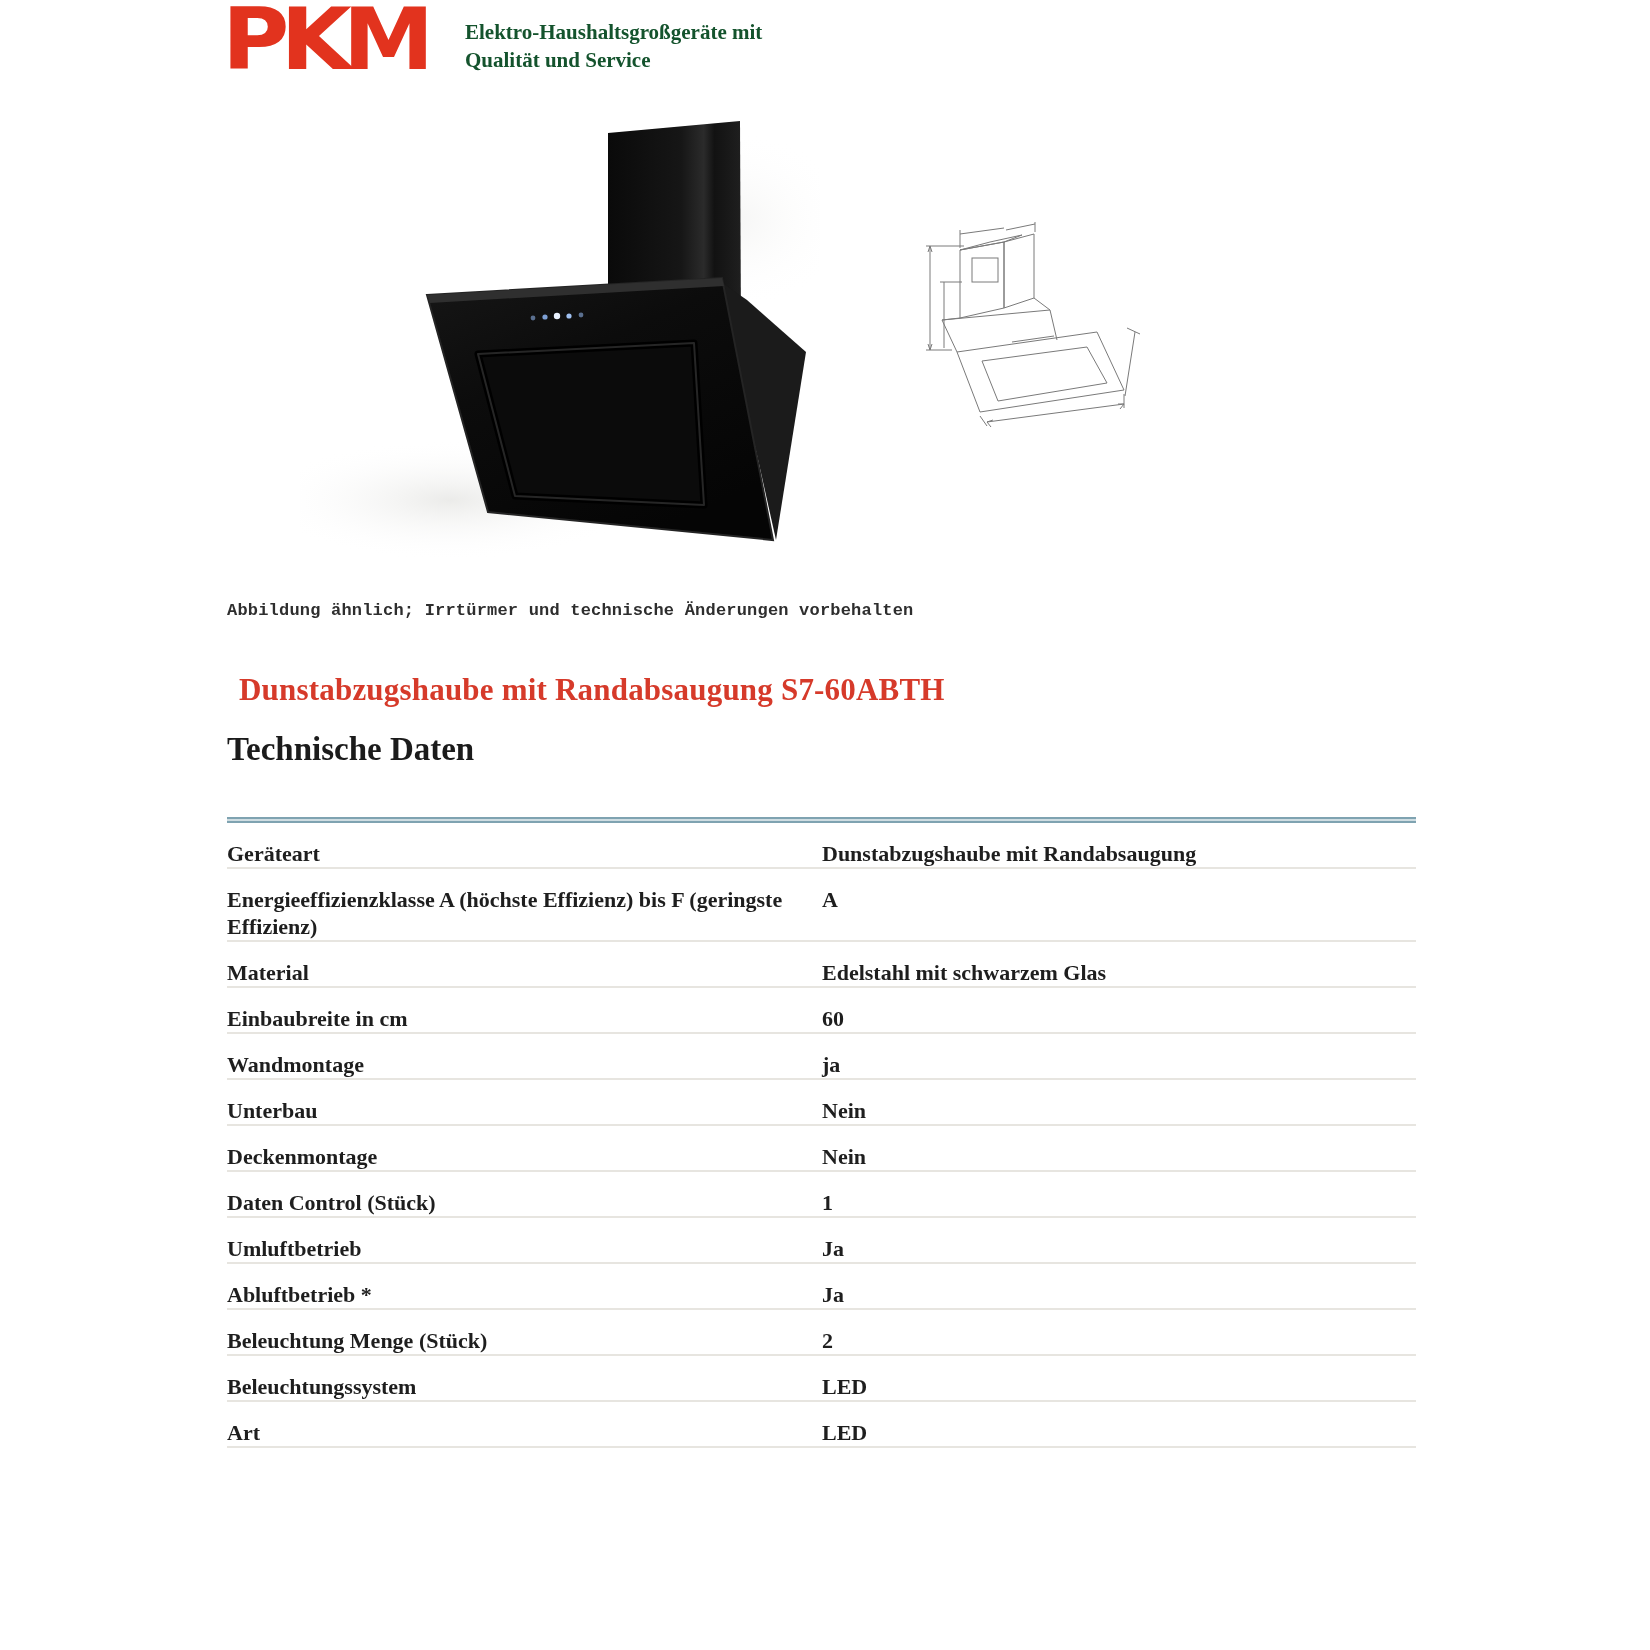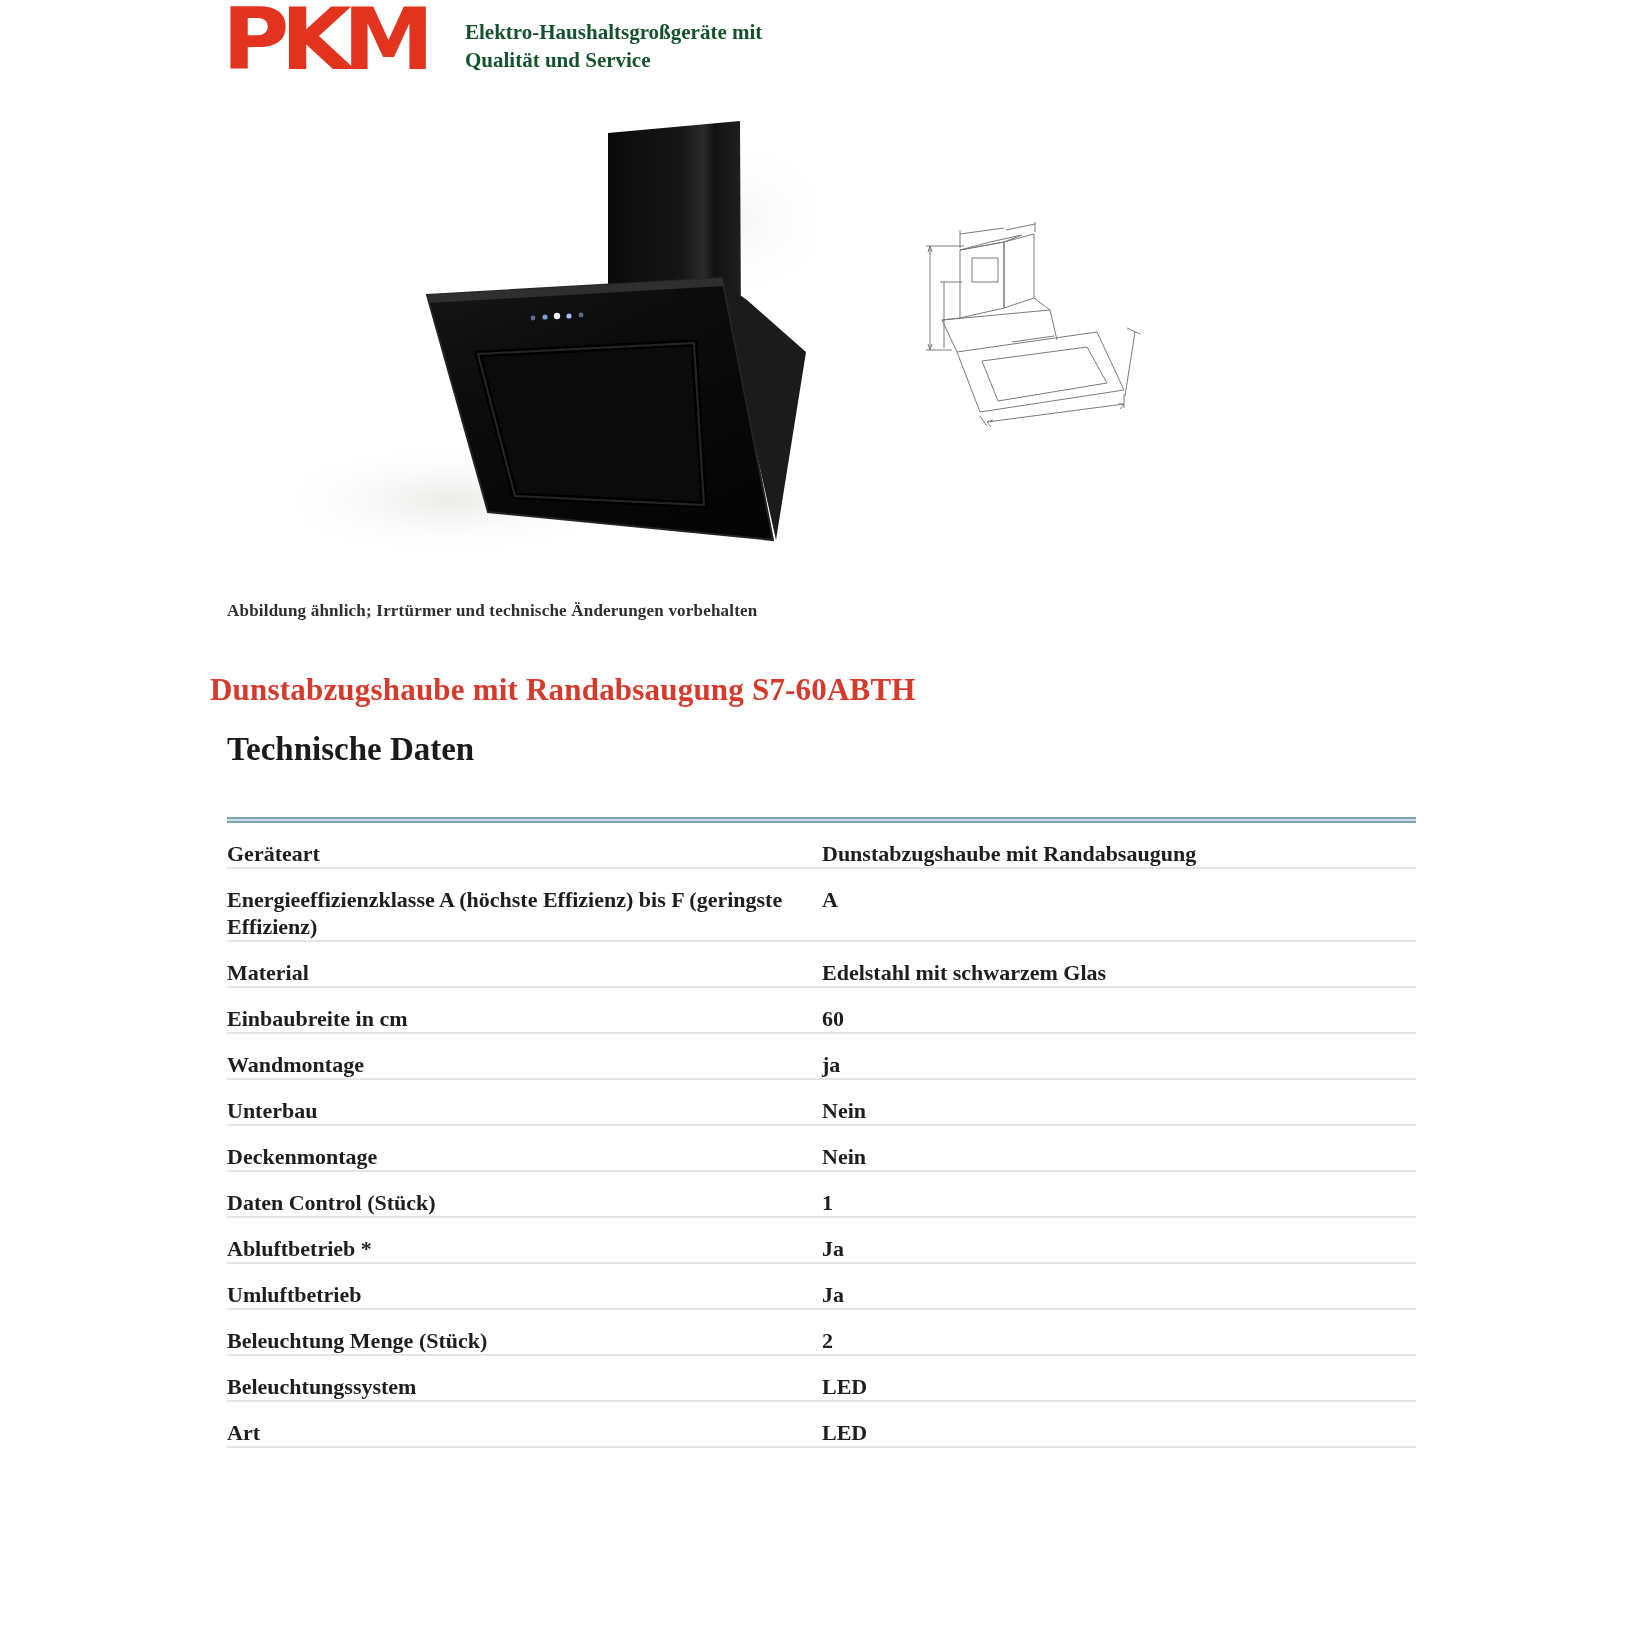--- a/index.html
+++ b/index.html
@@ -24,25 +24,25 @@
   .tagline{
     position:absolute;left:465px;top:18px;
     font-size:21px;font-weight:bold;line-height:28px;color:#14532d;
   }
 
   .photo-wrap{position:absolute;left:300px;top:100px;width:520px;height:460px;}
   .drawing-wrap{position:absolute;left:872px;top:220px;width:315px;height:210px;}
 
   .caption{
     position:absolute;left:227px;top:601px;
-    font-size:17px;font-weight:bold;color:#2e2e2e;letter-spacing:.2px;
+    font-size:17px;font-weight:bold;color:#2e2e2e;letter-spacing:.2px;font-family:Liberation Mono, monospace;
   }
 
   .product-title{
-    position:absolute;left:210px;top:672px;
+    position:absolute;left:239px;top:672px;
     font-size:31px;font-weight:600;color:var(--title-red);letter-spacing:.2px;
   }
   .section-heading{
     position:absolute;left:227px;top:731px;
     font-size:33px;font-weight:700;color:#1b1b1b;
   }
 
   .table-area{position:absolute;left:227px;top:817px;width:1189px;}
   .top-rule{
     height:6px;width:100%;
@@ -203,30 +203,30 @@
     <td class="label">Deckenmontage</td>
     <td class="value">Nein</td>
   </tr>
 
   <tr>
     <td class="label">Daten Control (Stück)</td>
     <td class="value">1</td>
   </tr>
 
   <tr>
+    <td class="label">Umluftbetrieb</td>
+    <td class="value">Ja</td>
+  </tr>
+
+  <tr>
     <td class="label">Abluftbetrieb *</td>
     <td class="value">Ja</td>
   </tr>
 
   <tr>
-    <td class="label">Umluftbetrieb</td>
-    <td class="value">Ja</td>
-  </tr>
-
-  <tr>
     <td class="label">Beleuchtung Menge (Stück)</td>
     <td class="value">2</td>
   </tr>
 
   <tr>
     <td class="label">Beleuchtungssystem</td>
     <td class="value">LED</td>
   </tr>
 
   <tr>

